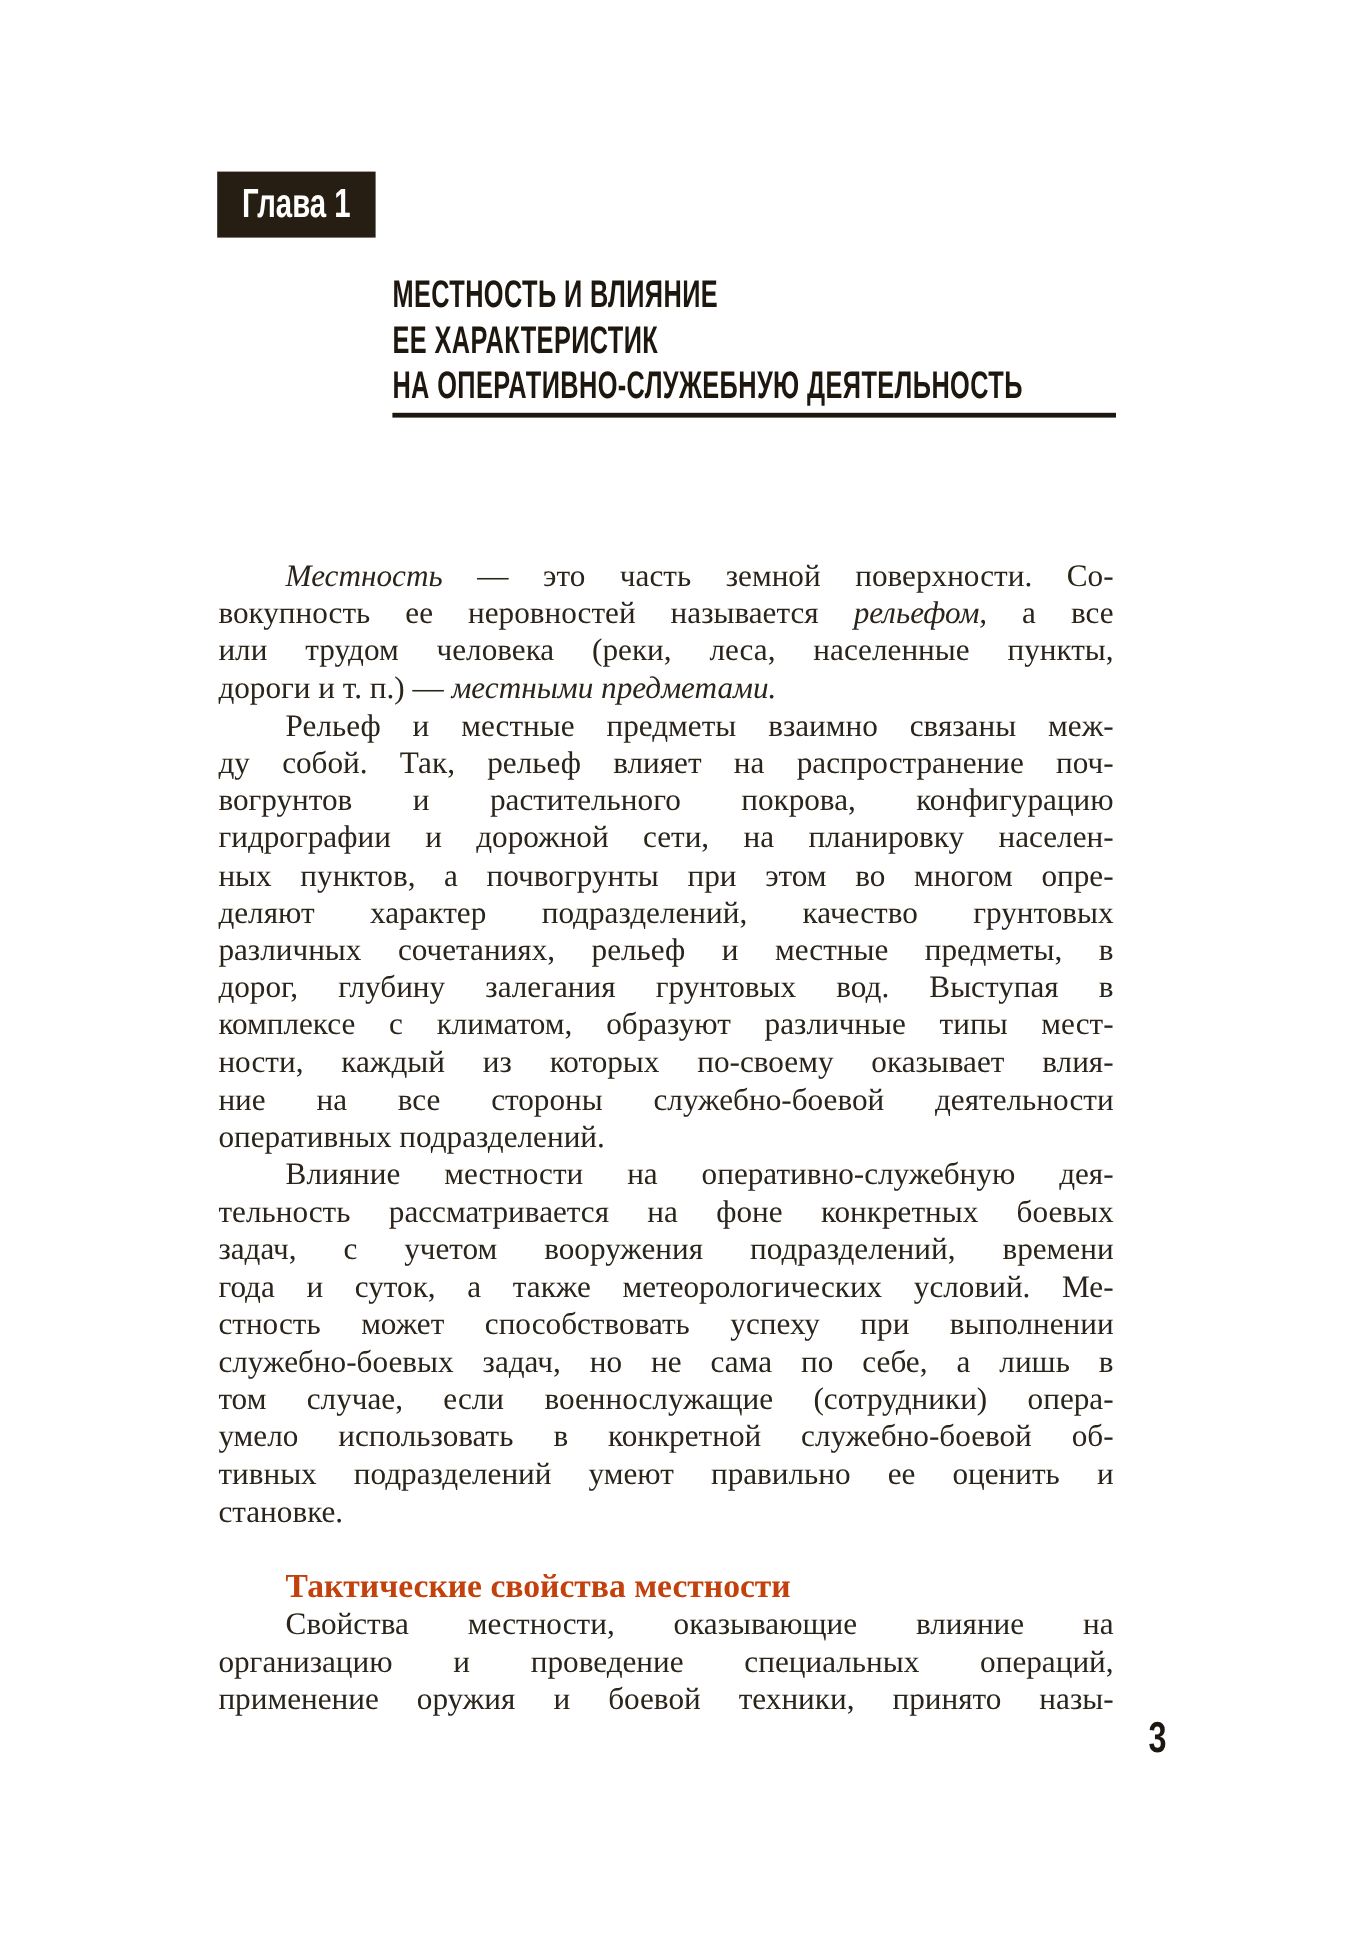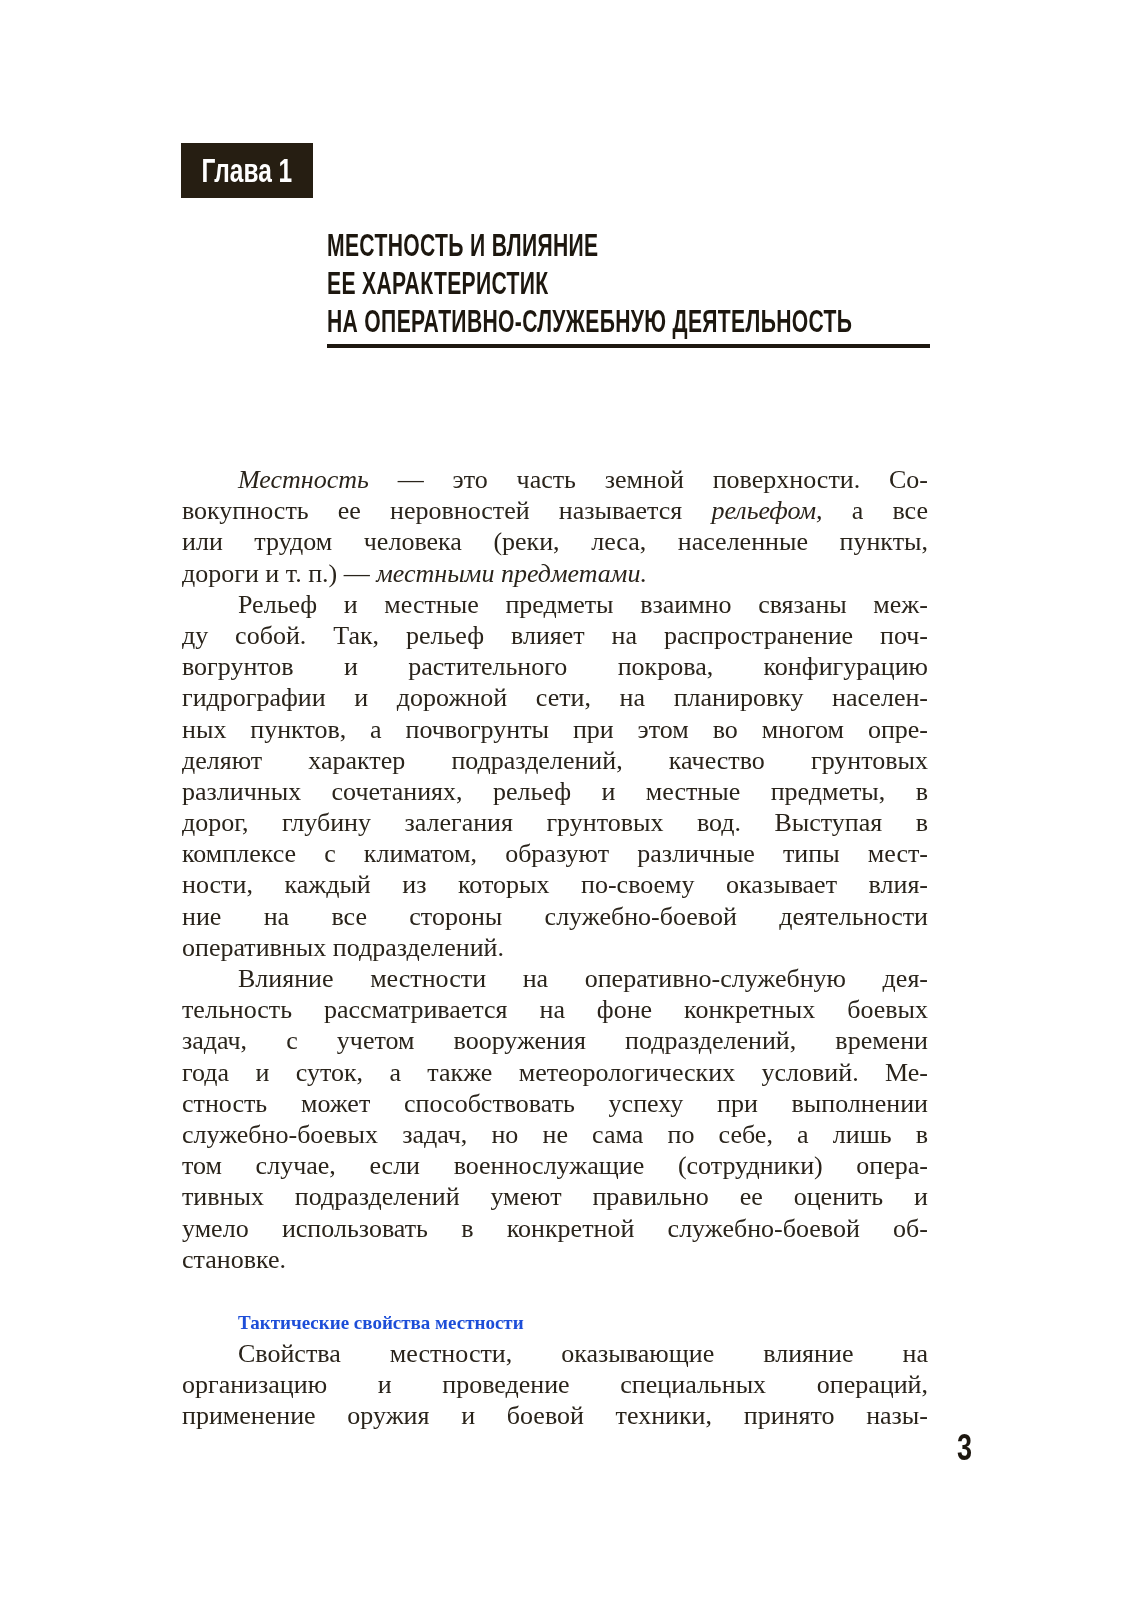--- a/index.html
+++ b/index.html
@@ -89,22 +89,22 @@
     }
     .line em {
     }
     .subheading {
       display: block;
       height: 31.2px;
       line-height: 31.2px;
       margin-top: 32px;
       padding-left: 56px;
       font-weight: bold;
-      font-size: 19px;
-      color: #1d4ed8;
+      font-size: 28px;
+      color: #c2410c;
     }
     .page-number {
       position: absolute;
       left: 957px;
       top: 1428px;
       font-family: "Liberation Sans", sans-serif;
       font-weight: bold;
       font-size: 36px;
       line-height: 40px;
       color: #1d170f;
@@ -151,22 +151,22 @@
   </div>
 
   <div>
     <span class="line indent">Влияние местности на оперативно-служебную дея-</span>
     <span class="line">тельность рассматривается на фоне конкретных боевых</span>
     <span class="line">задач, с учетом вооружения подразделений, времени</span>
     <span class="line">года и суток, а также метеорологических условий. Ме-</span>
     <span class="line">стность может способствовать успеху при выполнении</span>
     <span class="line">служебно-боевых задач, но не сама по себе, а лишь в</span>
     <span class="line">том случае, если военнослужащие (сотрудники) опера-</span>
+    <span class="line">умело использовать в конкретной служебно-боевой об-</span>
     <span class="line">тивных подразделений умеют правильно ее оценить и</span>
-    <span class="line">умело использовать в конкретной служебно-боевой об-</span>
     <span class="line last">становке.</span>
   </div>
 
   <span class="subheading">Тактические свойства местности</span>
 
   <div>
     <span class="line indent">Свойства местности, оказывающие влияние на</span>
     <span class="line">организацию и проведение специальных операций,</span>
     <span class="line">применение оружия и боевой техники, принято назы-</span>
   </div>

